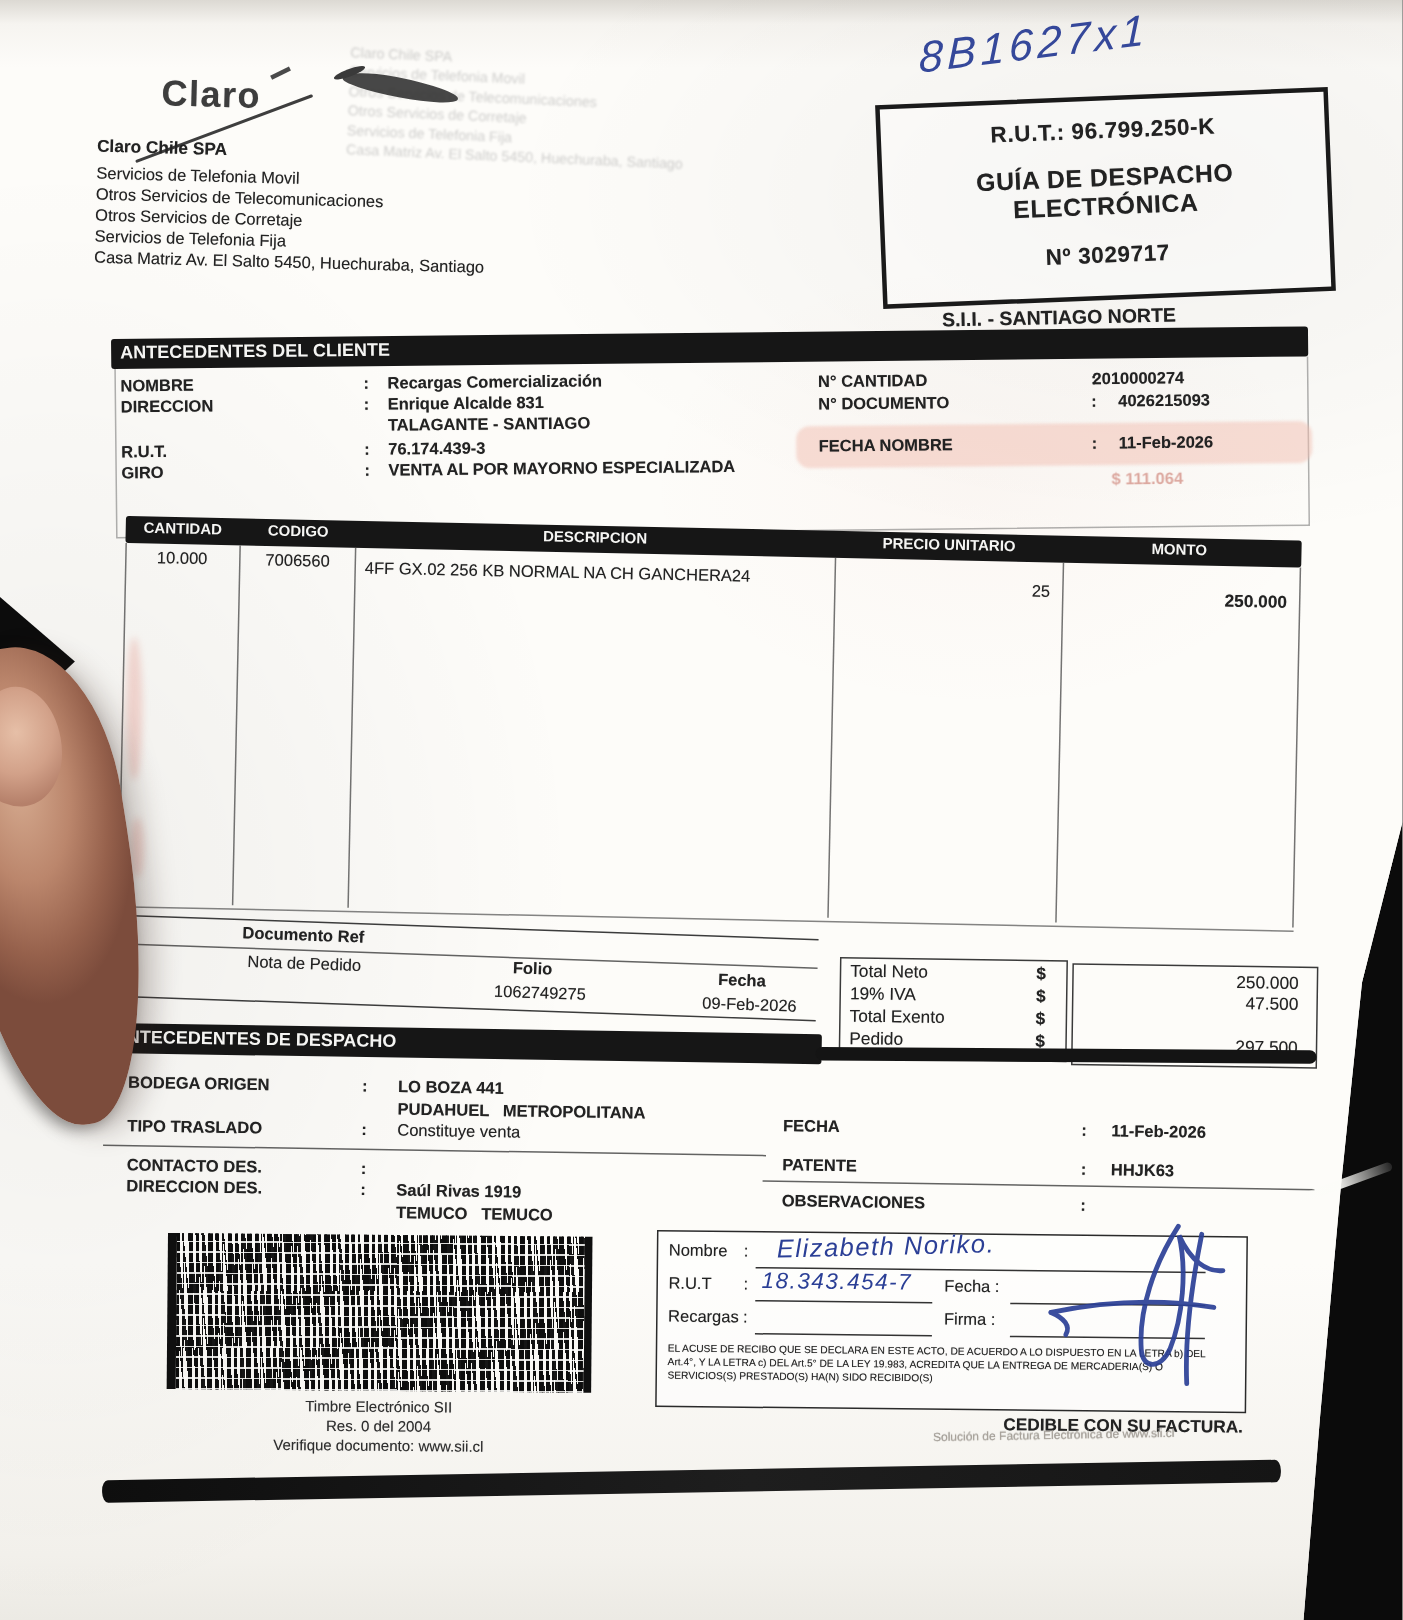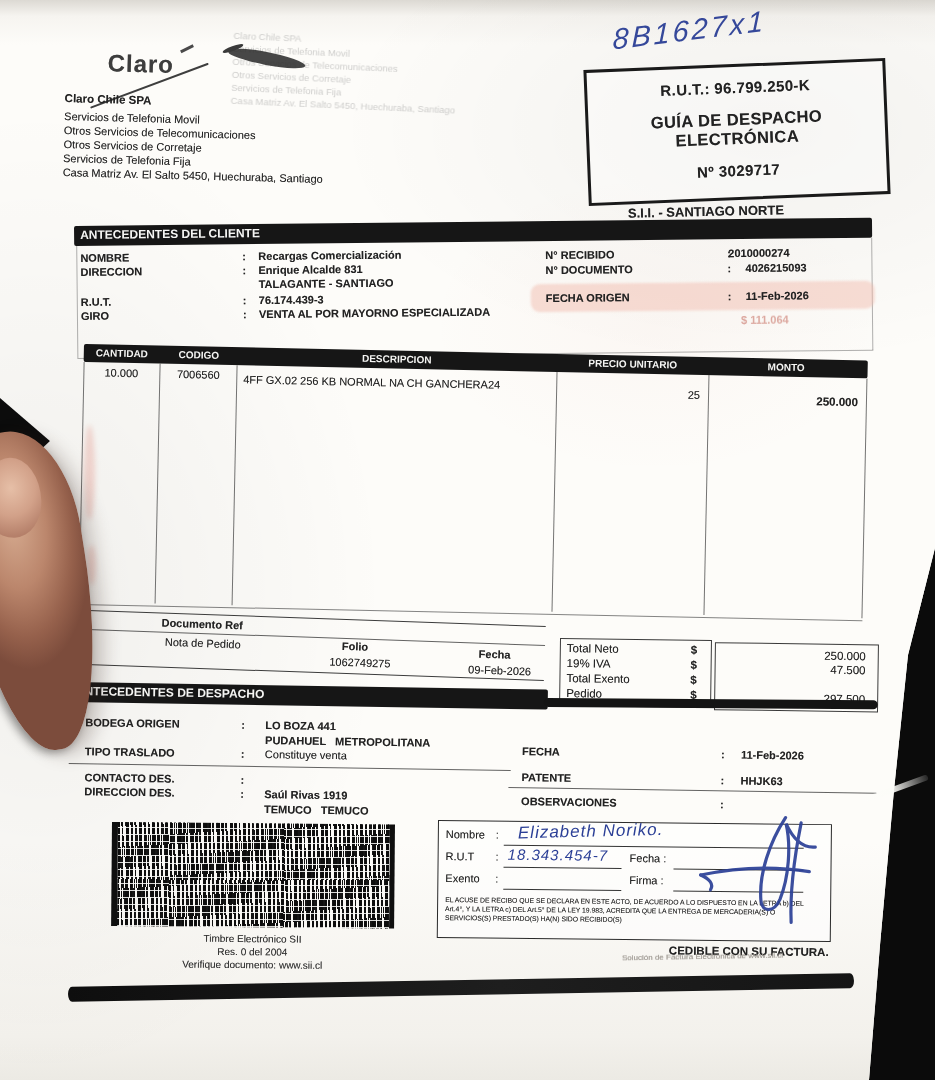--- a/index.html
+++ b/index.html
@@ -163,28 +163,28 @@
     <span class="t s11 bd" style="left:168px;top:26px">:</span>
     <span class="t s11 bd" style="left:168px;top:40px">:</span>
     <span class="t s11 bd" style="left:168px;top:70px">:</span>
     <span class="t s11 bd" style="left:168px;top:84px">:</span>
     <span class="t s11 bd" style="left:184px;top:26px">Recargas Comercialización</span>
     <span class="t s11 bd" style="left:184px;top:40px">Enrique Alcalde 831</span>
     <span class="t s11 bd" style="left:184px;top:54px">TALAGANTE - SANTIAGO</span>
     <span class="t s11 bd" style="left:184px;top:70px">76.174.439-3</span>
     <span class="t s11 bd" style="left:184px;top:84px">VENTA AL POR MAYORNO ESPECIALIZADA</span>
 
-    <span class="t s11 bd" style="left:471px;top:28px">N° RECIBIDO</span>
+    <span class="t s11 bd" style="left:471px;top:28px">N° CANTIDAD</span>
     <span class="t s11 bd" style="left:471px;top:43px">N° DOCUMENTO</span>
     <span class="t s11 bd" style="left:653px;top:28px">:</span>
     <span class="t s11 bd" style="left:653px;top:43px">:</span>
     <span class="t s11 bd" style="left:654px;top:28px">2010000274</span>
     <span class="t s11 bd" style="left:671px;top:43px">4026215093</span>
 
-    <span class="t s11 bd" style="left:471px;top:71px">FECHA ORIGEN</span>
+    <span class="t s11 bd" style="left:471px;top:71px">FECHA NOMBRE</span>
     <span class="t s11 bd" style="left:653px;top:71px">:</span>
     <span class="t s11 bd" style="left:671px;top:71px">11-Feb-2026</span>
     <span class="t s11 bd ghost-amt" style="left:666px;top:95px">$ 111.064</span>
   </div>
 
   <div class="sec items">
     <div class="bar"></div>
     <span class="t s10 bd w cell" style="left:2px;top:3px;width:72px">CANTIDAD</span>
     <span class="t s10 bd w cell" style="left:78px;top:3px;width:74px">CODIGO</span>
     <span class="t s10 bd w cell" style="left:153px;top:3px;width:320px">DESCRIPCION</span>
@@ -280,21 +280,21 @@
     <div class="rline" style="left:66px;top:24px;width:300px"></div>
     <span class="t hw" style="left:80px;top:0;font-size:17px;transform:rotate(-2deg)">Elizabeth Noriko.</span>
 
     <span class="t s11" style="left:8px;top:30px">R.U.T</span>
     <span class="t s11" style="left:58px;top:30px">:</span>
     <div class="rline" style="left:66px;top:46px;width:118px"></div>
     <span class="t hw" style="left:70px;top:25px;font-size:15px">18.343.454-7</span>
     <span class="t s11" style="left:192px;top:30px">Fecha :</span>
     <div class="rline" style="left:236px;top:46px;width:130px"></div>
 
-    <span class="t s11" style="left:8px;top:52px">Exento</span>
+    <span class="t s11" style="left:8px;top:52px">Recargas</span>
     <span class="t s11" style="left:58px;top:52px">:</span>
     <div class="rline" style="left:66px;top:68px;width:118px"></div>
     <span class="t s11" style="left:192px;top:52px">Firma :</span>
     <div class="rline" style="left:236px;top:68px;width:130px"></div>
 
     <svg class="sig" width="140" height="118" viewBox="0 0 140 118">
       <g fill="none" stroke="#2b3f96" stroke-width="3.2" stroke-linecap="round" opacity="0.92">
         <path d="M96 8 C 82 34, 74 66, 78 92 C 80 105, 92 104, 97 90 C 104 68, 104 36, 97 14 C 106 30, 117 37, 128 35"></path>
         <path d="M16 72 C 50 62, 88 57, 124 60"></path>
         <path d="M16 72 C 25 75, 30 80, 27 86"></path>

